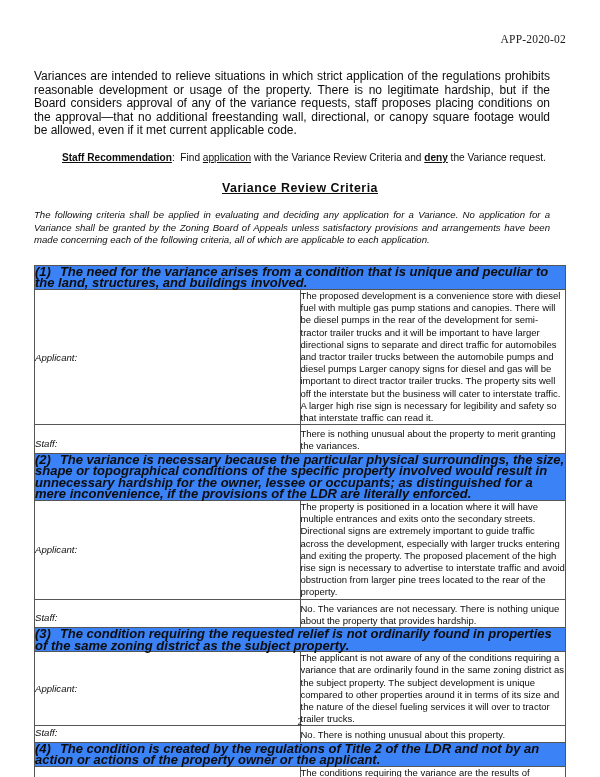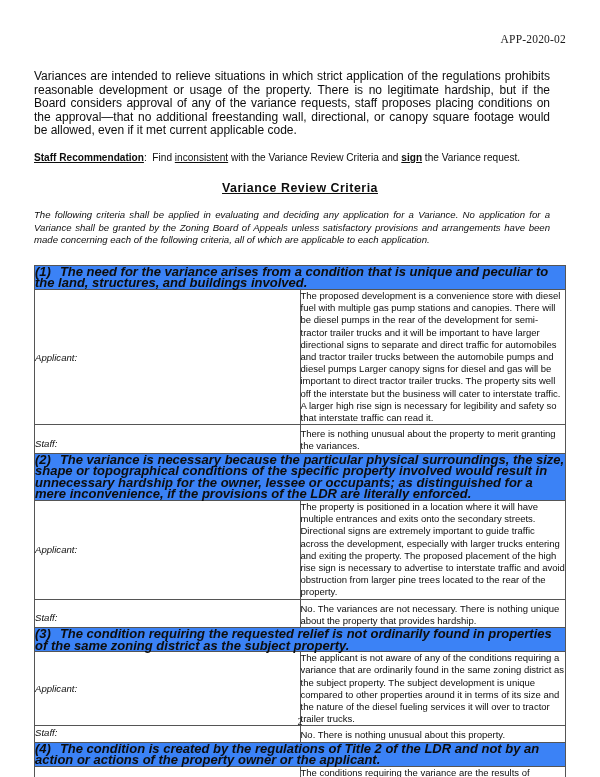--- a/index.html
+++ b/index.html
@@ -35,21 +35,21 @@
     font-size:12px;
     line-height:13.6px;
     text-align:justify;
     color:#0d0d0d;
   }
   .staff-rec{
     margin:0 0 16px 0;
     font-size:10.1px;
     line-height:14px;
   }
-  .staff-rec .u-bold{font-weight:bold;text-decoration:underline;}
+  .staff-rec .u-bold{font-weight:bold;text-decoration:underline;margin-left:28px;}
   .staff-rec .u-plain{text-decoration:underline;}
   .staff-rec .b-only{font-weight:bold;text-decoration:underline;}
   h2.section-title{
     margin:0 0 14px 0;
     text-align:center;
     font-size:12.4px;
     font-weight:bold;
     text-decoration:underline;
     letter-spacing:.5px;
   }
@@ -112,21 +112,21 @@
 
 <div class="page">
 
   <div class="doc-header">APP-2020-02</div>
 
   <div class="body-wrap">
 
     <p class="para">Variances are intended to relieve situations in which strict application of the regulations prohibits reasonable development or usage of the property.  There is no legitimate hardship, but if the Board considers approval of any of the variance requests, staff proposes placing conditions on the approval—that no additional freestanding wall, directional, or canopy square footage would be allowed, even if it met current applicable code.</p>
 
     <div class="staff-rec">
-      <span class="u-bold">Staff Recommendation</span><span>:</span>&nbsp;&nbsp;<span>Find </span><span class="u-plain">inconsistent</span><span> with the Variance Review Criteria and </span><span class="b-only">sign</span><span> the Variance request.</span>
+      <span class="u-bold">Staff Recommendation</span><span>:</span>&nbsp;&nbsp;<span>Find </span><span class="u-plain">application</span><span> with the Variance Review Criteria and </span><span class="b-only">deny</span><span> the Variance request.</span>
     </div>
 
     <h2 class="section-title">Variance  Review  Criteria</h2>
 
     <p class="intro-italic">The following criteria shall be applied in evaluating and deciding any application for a Variance.  No application for a Variance shall be granted by the Zoning Board of Appeals unless satisfactory provisions and arrangements have been made concerning each of the following criteria, all of which are applicable to each application.</p>
 
     <table class="criteria">
       <tbody>
 
         <tr>

